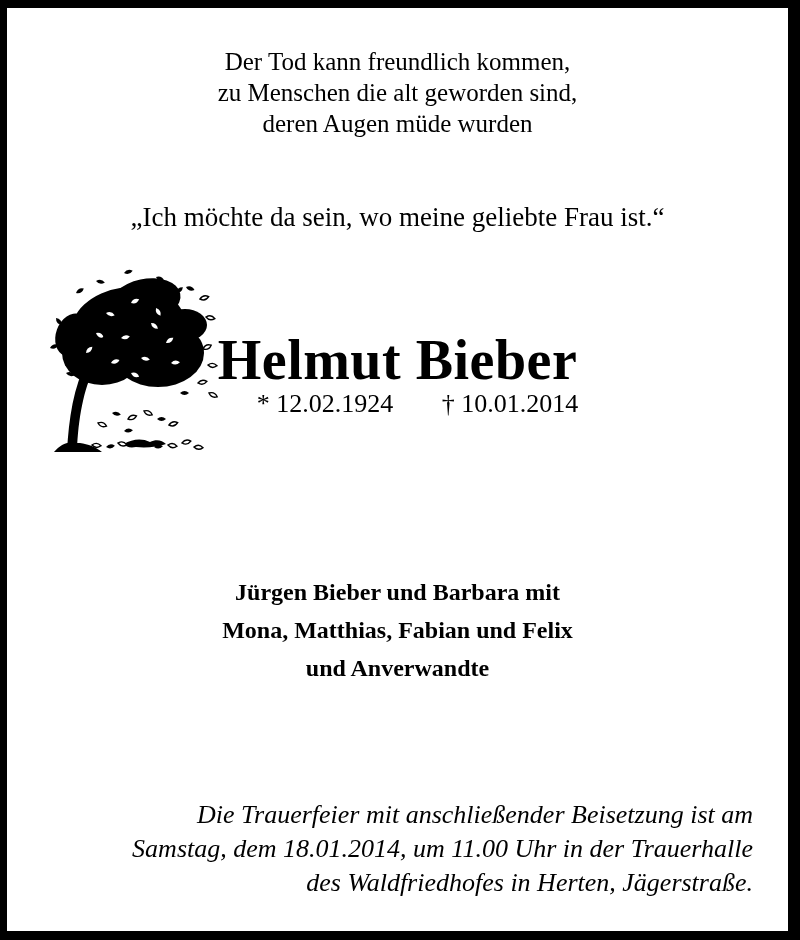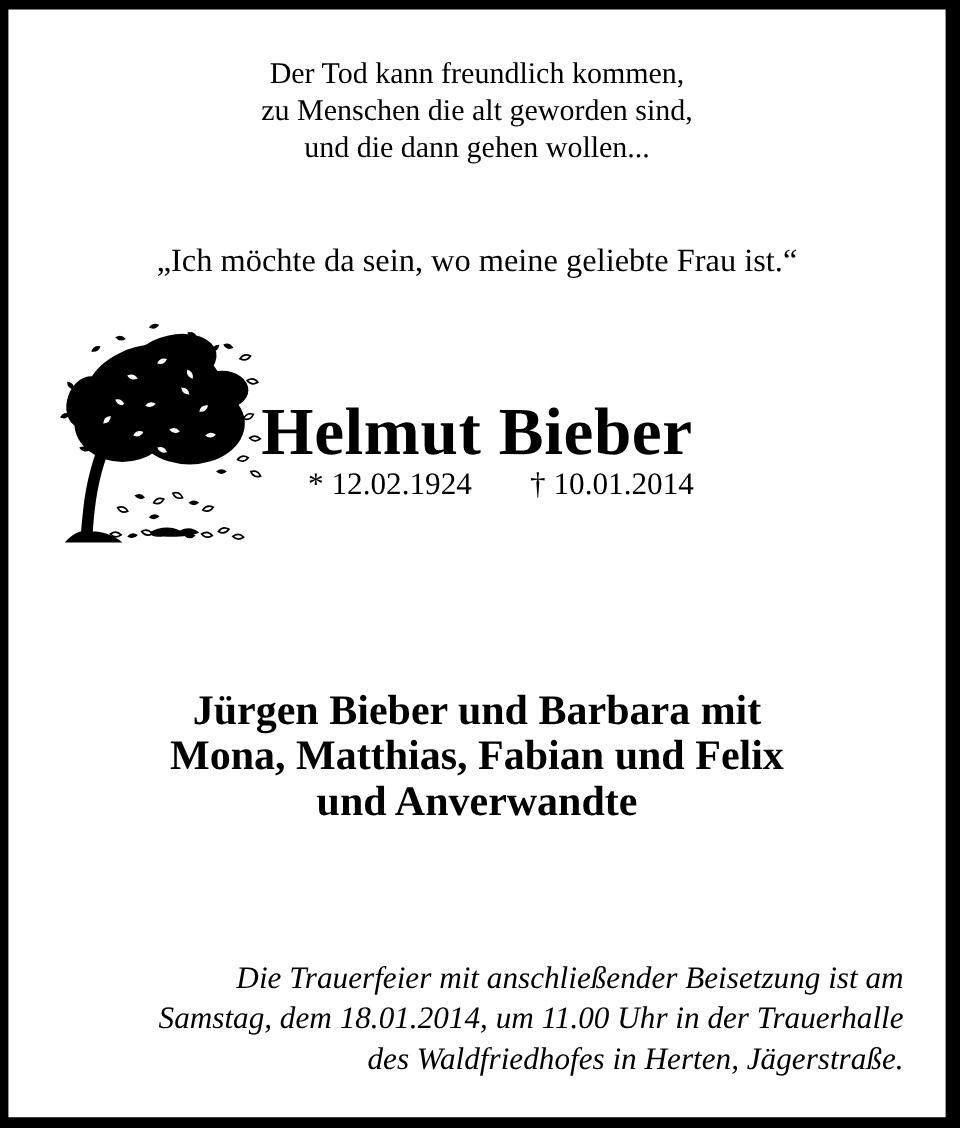--- a/index.html
+++ b/index.html
@@ -48,21 +48,21 @@
     padding-left: 40px;
   }
   .dates span { display: inline-block; margin: 0 21px; }
   .farewell {
     top: 480px;
     font-size: 26px;
     line-height: 33px;
   }
   .mourners {
     top: 565px;
-    font-size: 35px;
+    font-size: 24px;
     font-weight: bold;
     line-height: 38px;
   }
   .funeral {
     position: absolute;
     left: 46px;
     top: 790px;
     width: 700px;
     font-size: 26px;
     line-height: 34px;
@@ -71,21 +71,21 @@
   }
 </style>
 </head>
 <body>
 
 <div class="page">
 
   <div class="abs center poem">
     <div>Der Tod kann freundlich kommen,</div>
     <div>zu Menschen die alt geworden sind,</div>
-    <div>und die dann gehen wollen...</div>
+    <div>deren Augen müde wurden</div>
   </div>
 
   <div class="abs center quote">„Ich möchte da sein, wo meine geliebte Frau ist.“</div>
 
   <div class="tree-wrap">
     <svg width="185" height="195" viewBox="0 0 185 195" xmlns="http://www.w3.org/2000/svg">
       <defs>
         <path id="lf" d="M0,0 Q4.5,-4 9,0 Q4.5,4 0,0 Z"></path>
       </defs>
 

